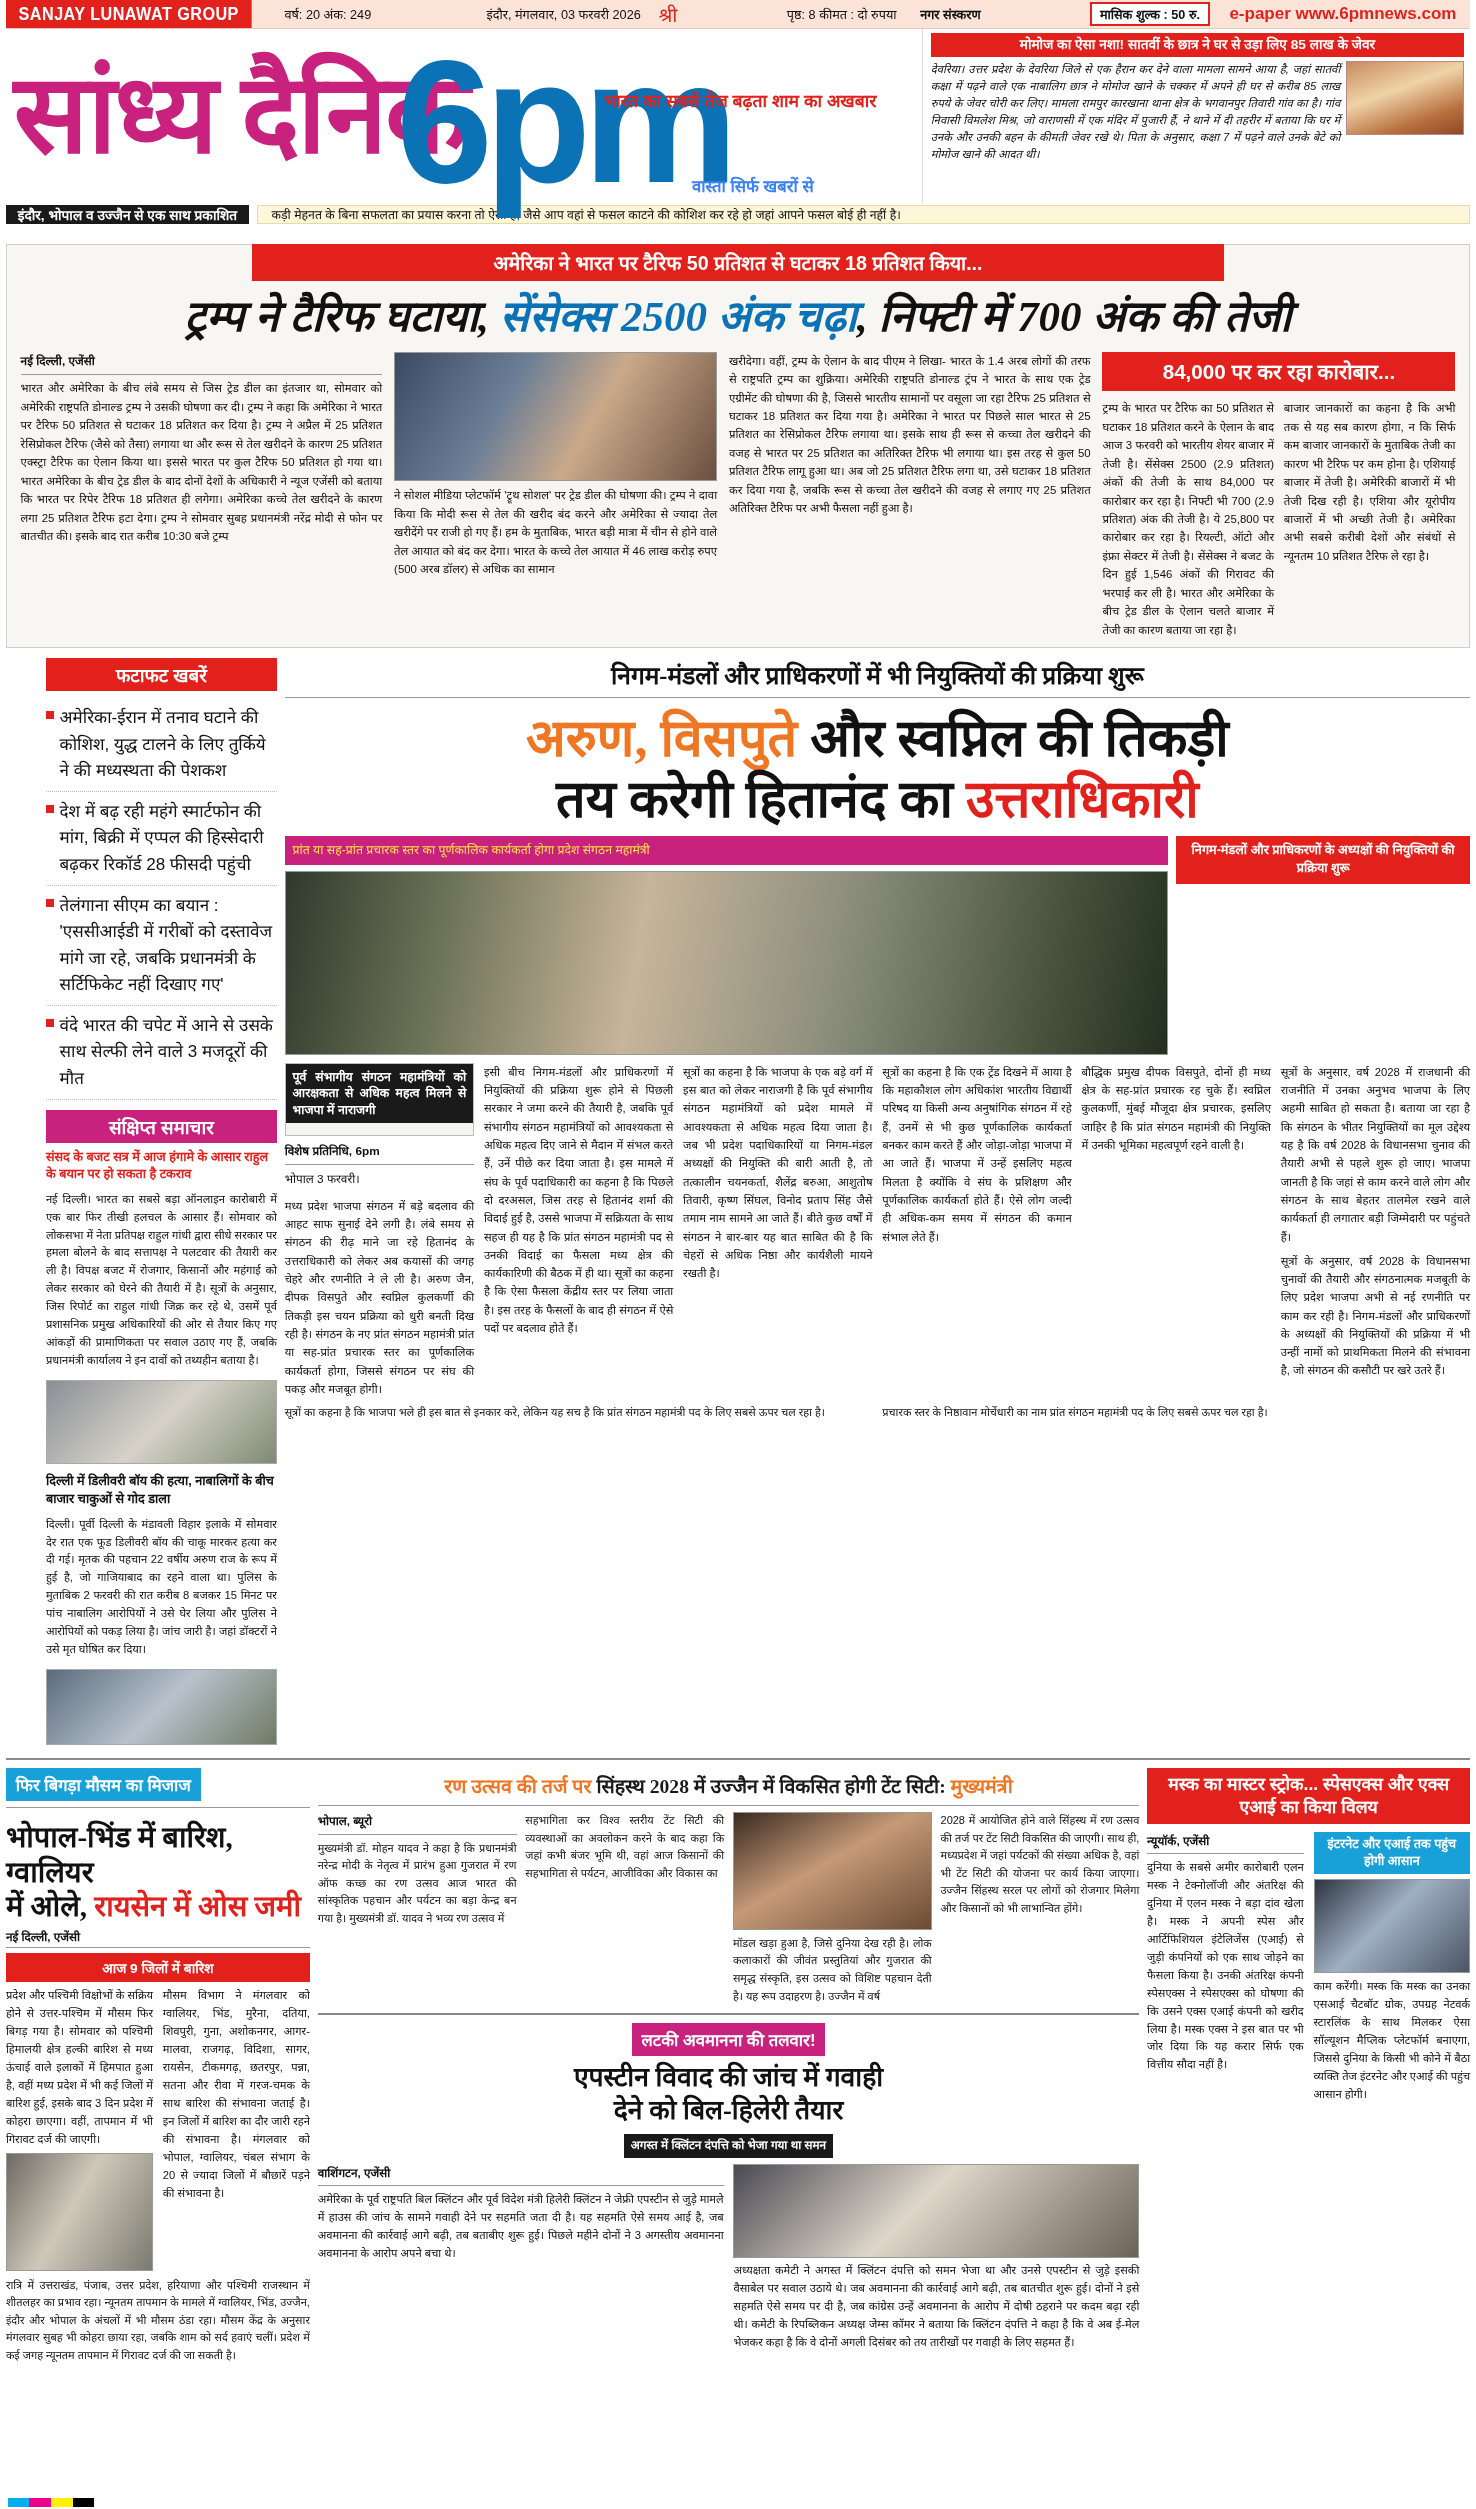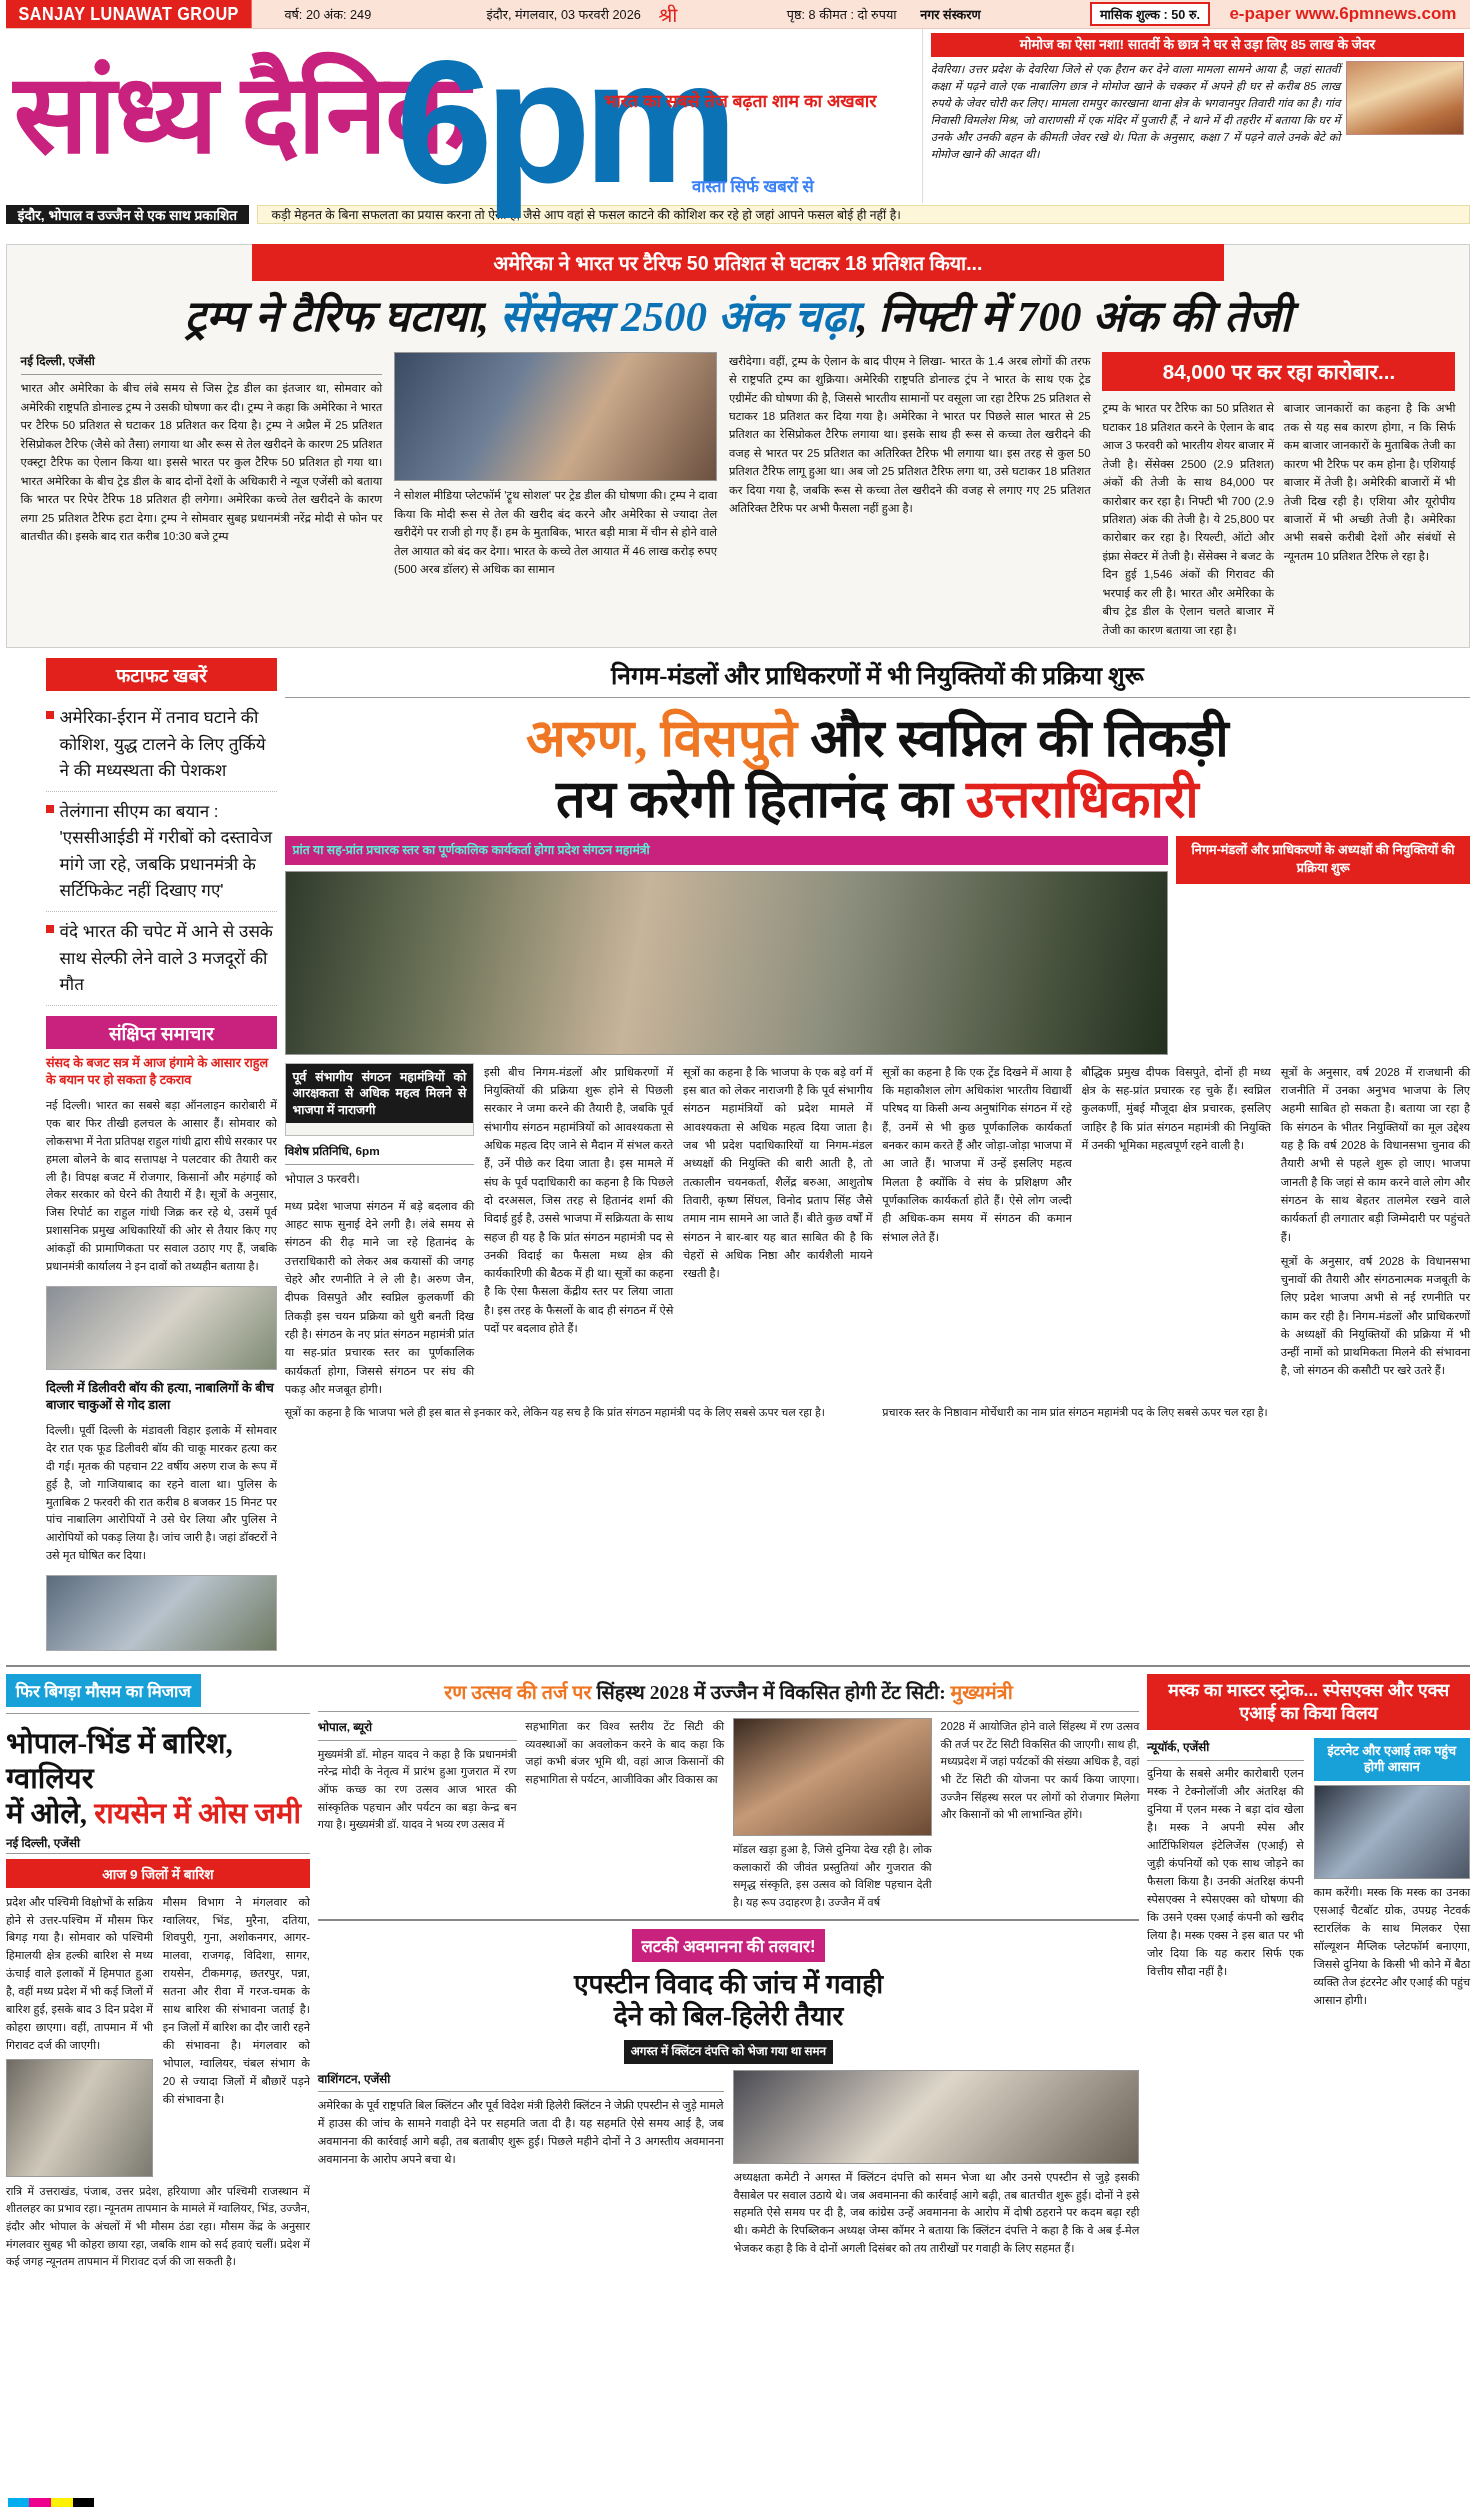--- a/index.html
+++ b/index.html
@@ -99,21 +99,21 @@
 
   .col-main { flex:1; }
   .sec2-title { text-align:center; font-size:24.5px; font-weight:bold; font-family:"Liberation Serif",serif;
                 border-bottom:1px solid #999; padding-bottom:5.9px; }
   .mega-head { text-align:center; font-family:"Liberation Serif",serif; font-weight:bold;
                font-size:52px; line-height:1.18; padding:9.8px 5.9px 5.9px; }
   .mega-head .orange { color:#ef7622; }
   .mega-head .red { color:#e2211c; }
   .sec2-photo { height:184px; border:1px solid #999; margin:5.9px 0 0;
      background:linear-gradient(100deg,#2f3a2c 0%,#6b7257 18%,#c7b49a 40%,#8d8f7e 62%,#4a5540 85%,#23301f 100%); }
-  .cap-left { background:#c9217e; color:#5eead4; font-size:12.3px; font-weight:bold; line-height:1.4;
+  .cap-left { background:#c9217e; color:#fde047; font-size:12.3px; font-weight:normal; line-height:1.4;
               padding:5.9px 7.8px; }
   .cap-right { background:#e2211c; color:#fff; font-size:12.7px; font-weight:bold; line-height:1.4;
                padding:5.9px 7.8px; text-align:center; }
   .sec2-cols { display:flex; gap:9.8px; margin-top:7.8px; }
   .sec2-cols .c { flex:1; font-size:11.3px; line-height:1.62; text-align:justify; }
   .byline { font-size:11.8px; font-weight:bold; border-bottom:1px solid #999; padding-bottom:2.9px; margin-bottom:4.9px; }
   .boxnote { border:1px solid #bbb; background:#f4f4f0; padding:5.9px; font-size:11.2px; line-height:1.6;
              text-align:justify; margin-bottom:5.9px; }
   .boxnote-head { background:#1a1a1a; color:#fff; font-size:12.3px; font-weight:bold; padding:4.9px 6.9px;
                   line-height:1.35; margin:-5.9px -5.9px 5.9px; }
@@ -220,20 +220,21 @@
       </div>
     </div>
   </div>
 
   <div class="sec2">
 
     <div class="col-left">
       <div class="badge-red">फटाफट खबरें</div>
       <div class="bullets">
         <div class="bullet">अमेरिका-ईरान में तनाव घटाने की कोशिश, युद्ध टालने के लिए तुर्किये ने की मध्यस्थता की पेशकश</div>
+        <div class="bullet">देश में बढ़ रही महंगे स्मार्टफोन की मांग, बिक्री में एप्पल की हिस्सेदारी बढ़कर रिकॉर्ड 28 फीसदी पहुंची</div>
         <div class="bullet">तेलंगाना सीएम का बयान : 'एससीआईडी में गरीबों को दस्तावेज मांगे जा रहे, जबकि प्रधानमंत्री के सर्टिफिकेट नहीं दिखाए गए'</div>
         <div class="bullet">वंदे भारत की चपेट में आने से उसके साथ सेल्फी लेने वाले 3 मजदूरों की मौत</div>
       </div>
 
       <div class="sankshipt">
         <div class="badge-pink badge-red">संक्षिप्त समाचार</div>
         <div class="news-sm-head red" style="color:#e2211c">संसद के बजट सत्र में आज हंगामे के आसार राहुल के बयान पर हो सकता है टकराव</div>
         <div class="news-sm">नई दिल्ली। भारत का सबसे बड़ा ऑनलाइन कारोबारी में एक बार फिर तीखी हलचल के आसार हैं। सोमवार को लोकसभा में नेता प्रतिपक्ष राहुल गांधी द्वारा सीधे सरकार पर हमला बोलने के बाद सत्तापक्ष ने पलटवार की तैयारी कर ली है। विपक्ष बजट में रोजगार, किसानों और महंगाई को लेकर सरकार को घेरने की तैयारी में है। सूत्रों के अनुसार, जिस रिपोर्ट का राहुल गांधी जिक्र कर रहे थे, उसमें पूर्व प्रशासनिक प्रमुख अधिकारियों की ओर से तैयार किए गए आंकड़ों की प्रामाणिकता पर सवाल उठाए गए हैं, जबकि प्रधानमंत्री कार्यालय ने इन दावों को तथ्यहीन बताया है।</div>
         <div class="thumb"></div>
         <div class="news-sm-head">दिल्ली में डिलीवरी बॉय की हत्या, नाबालिगों के बीच बाजार चाकुओं से गोद डाला</div>

